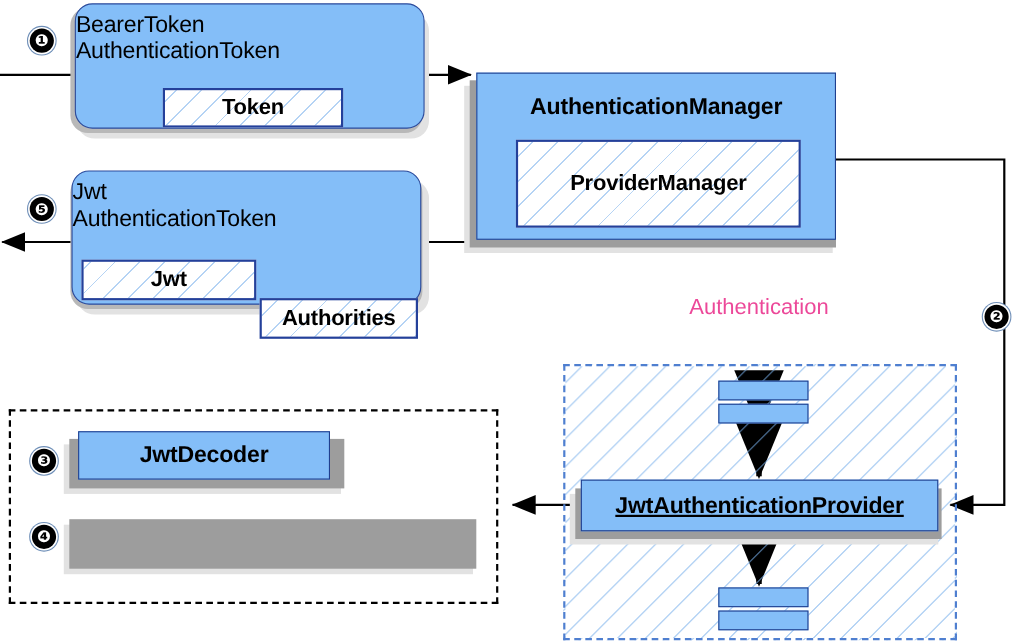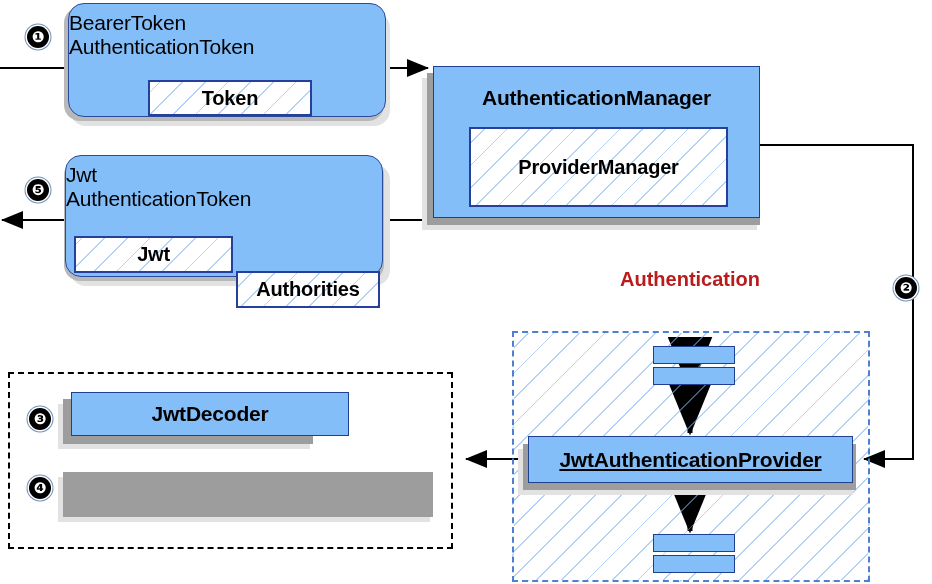--- a/index.html
+++ b/index.html
@@ -51,21 +51,21 @@
   .dash-blue{
     border:2px dashed #4f7fd0;
     background-image:repeating-linear-gradient(
         -45deg,
         rgba(120,175,235,0.55) 0 1.3px,
         rgba(255,255,255,0) 1.3px 18px);
   }
   .dash-black{border:2.5px dashed #000000;background:transparent;}
 
   .group-title{
-    text-align:center;font-weight:bold;font-size:20px;color:#b91c1c;line-height:1.12;
+    text-align:center;font-weight:normal;font-size:20px;color:#ec4899;line-height:1.12;
   }
 
   
   .step{
     position:absolute;width:22px;height:22px;border-radius:50%;
     background:#000;color:#fff;font-size:15px;font-weight:bold;
     display:flex;align-items:center;justify-content:center;
     box-shadow:0 0 0 1.5px #ffffff, 0 0 0 2.5px #6f8fb8;
     z-index:40;
   }
@@ -165,21 +165,21 @@
   <div class="rect-sh" style="left:523px;top:444px;width:333px;height:46px;z-index:6;"></div>
   <div class="node rect" style="left:528px;top:436px;width:325px;height:47px;z-index:8;
        display:flex;align-items:center;justify-content:center;text-decoration:underline;">
     <span class="rect-label">JwtAuthenticationProvider</span>
   </div>
 
   <div class="node dash-black" style="left:8px;top:372px;width:445px;height:177px;z-index:2;"></div>
 
   <div class="rect-sh2" style="left:58px;top:404px;width:252px;height:45px;z-index:4;"></div>
   <div class="rect-sh" style="left:63px;top:399px;width:250px;height:45px;z-index:4;"></div>
-  <div class="node rect" style="left:71px;top:392px;width:278px;height:44px;z-index:6;
+  <div class="node rect" style="left:71px;top:392px;width:229px;height:44px;z-index:6;
        display:flex;align-items:center;justify-content:center;">
     <span class="rect-label">JwtDecoder</span>
   </div>
 
   <div class="rect-sh2" style="left:58px;top:477px;width:372px;height:45px;z-index:4;"></div>
   <div class="rect-sh" style="left:63px;top:472px;width:370px;height:45px;z-index:4;"></div>
 
 </div>
 
 </body></html>

